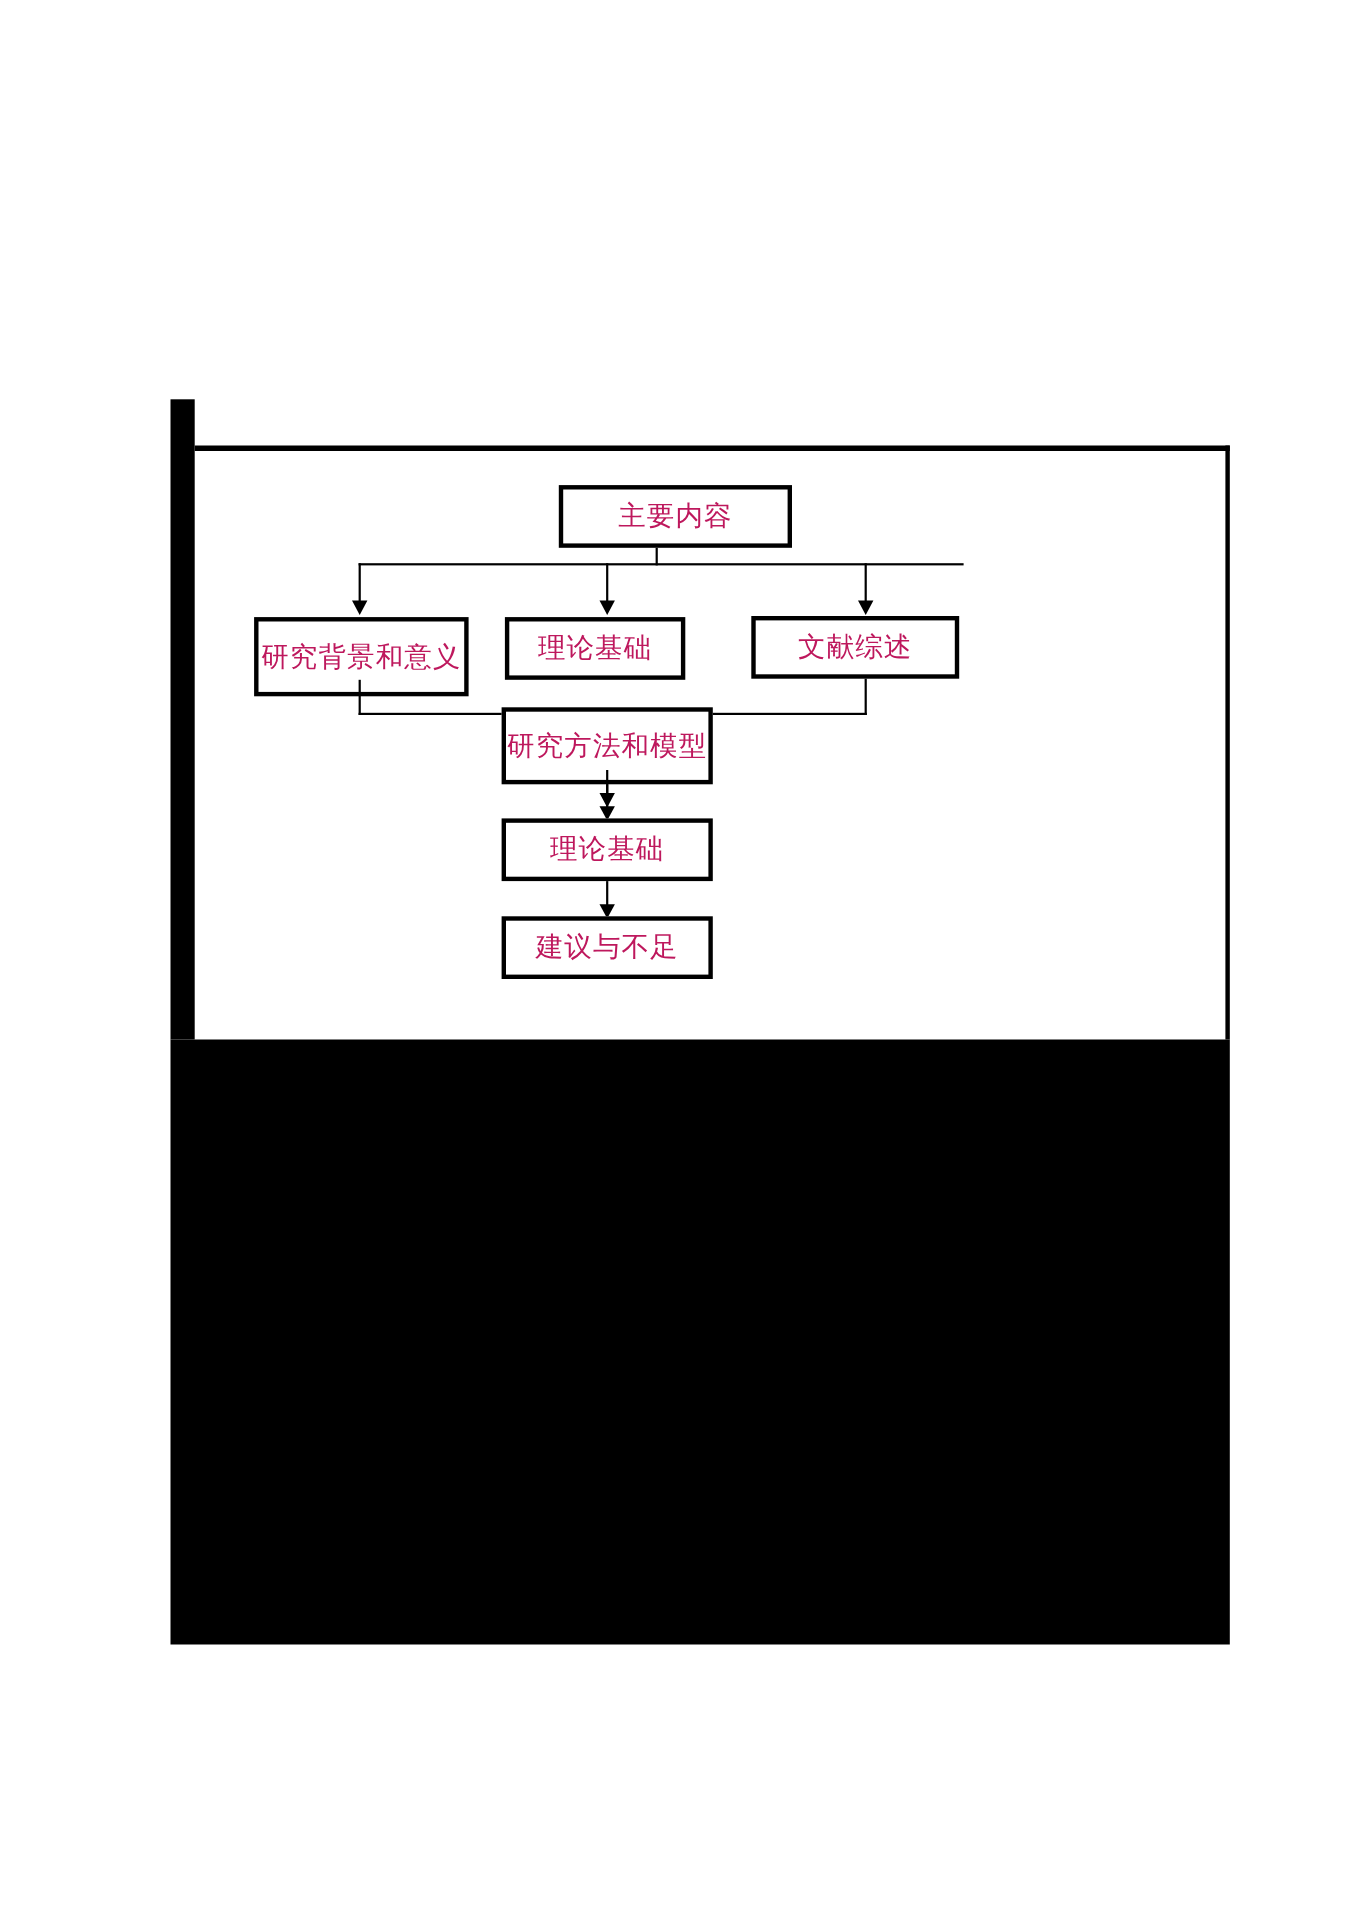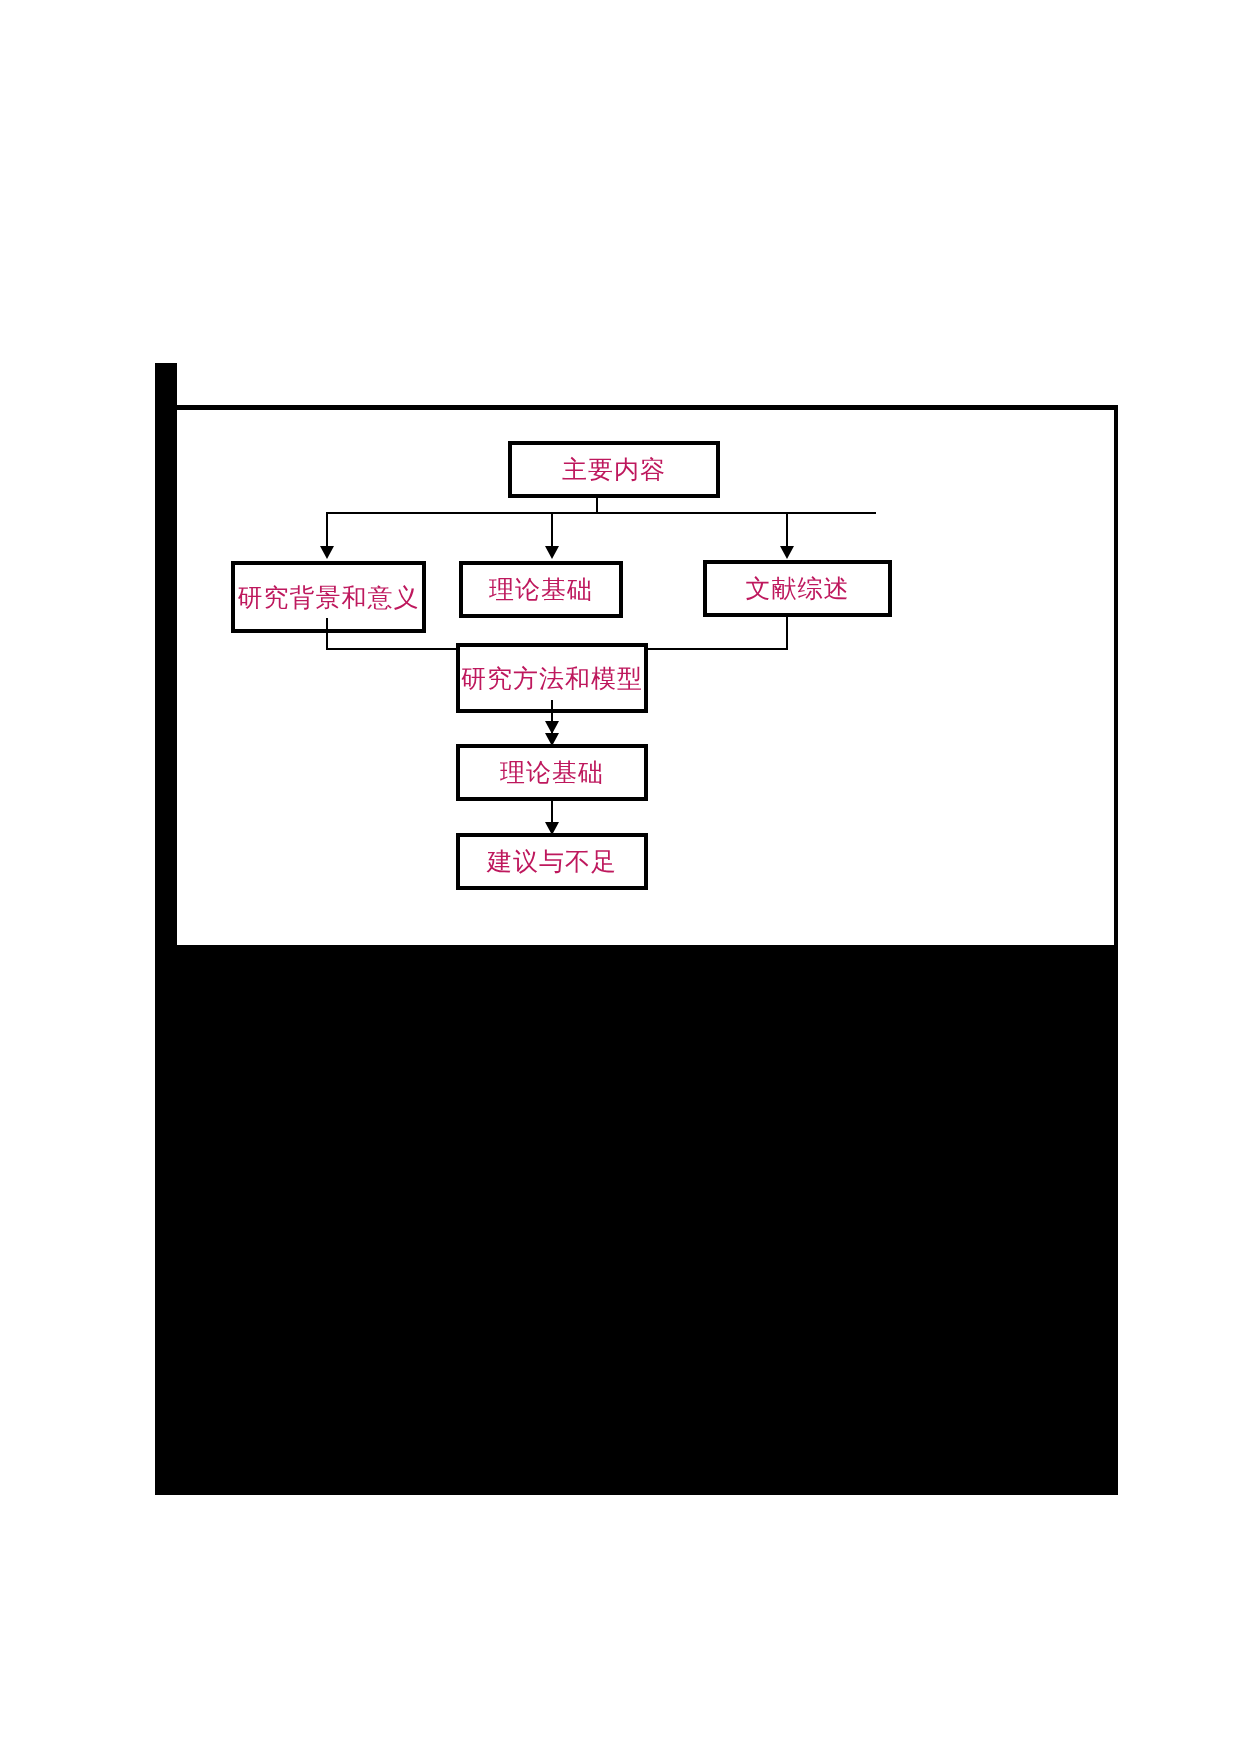--- a/index.html
+++ b/index.html
@@ -87,21 +87,21 @@
   .node .node-label {
     font-size: 25px;
     line-height: 1;
     letter-spacing: 1px;
   }
 
   
   #node-main      { left: 508px; top: 441px; width: 212px; height: 57px; }
   #node-bg        { left: 231px; top: 561px; width: 195px; height: 72px; }
   #node-theory    { left: 459px; top: 561px; width: 164px; height: 57px; }
-  #node-lit       { left: 683px; top: 560px; width: 189px; height: 57px; margin-left: 20px; }
+  #node-lit       { left: 683px; top: 560px; width: 189px; height: 57px; }
   #node-method    { left: 456px; top: 643px; width: 192px; height: 70px; }
   #node-data      { left: 456px; top: 744px; width: 192px; height: 57px; }
   #node-advice    { left: 456px; top: 833px; width: 192px; height: 57px; font-family: Liberation Serif, serif; }
 
   
   .line-v {
     position: absolute;
     background: #000000;
     width: 2px;
   }

